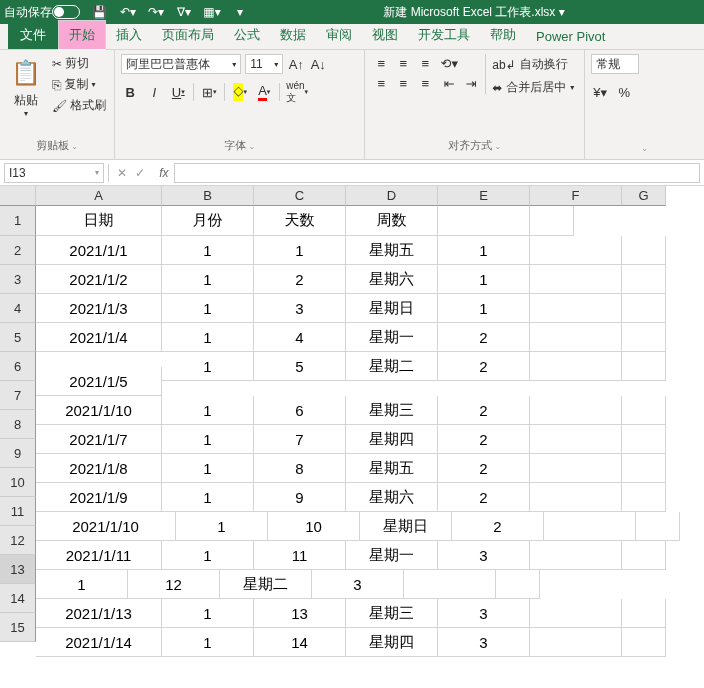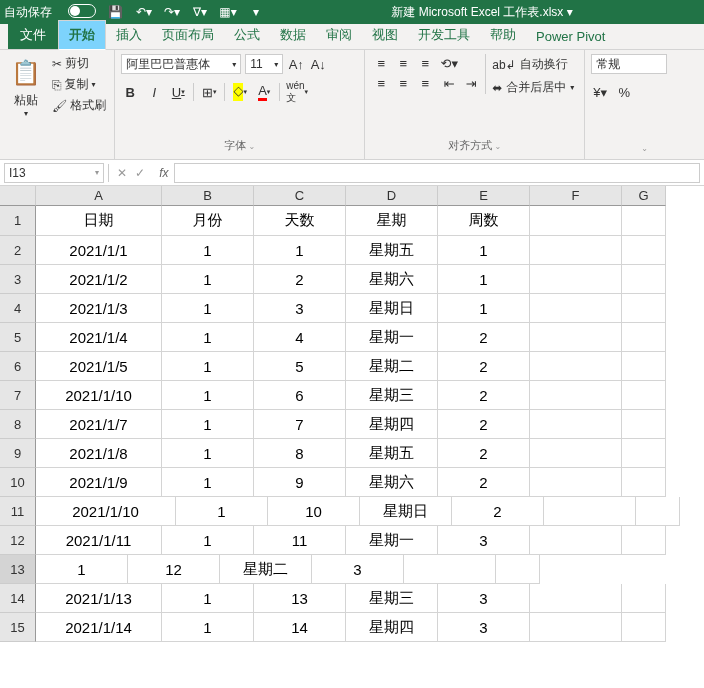--- a/index.html
+++ b/index.html
@@ -1,47 +1,47 @@
 <!DOCTYPE html>
 <html><head>
 <meta charset="utf-8">
 <style>
 *{box-sizing:border-box;margin:0;padding:0;font-family:"Microsoft YaHei",Arial,sans-serif;user-select:none}
 body{width:704px;height:688px;overflow:hidden;background:#fff;font-size:12px;color:#333}
 .titlebar{height:24px;background:#217346;color:#fff;display:flex;align-items:center;padding:0 4px;font-size:12px}
-.autosave{display:flex;align-items:flex-start;gap:16px}
+.autosave{display:flex;align-items:center;gap:0}
 .toggle{width:28px;height:14px;border:1px solid #fff;border-radius:7px;position:relative;background:#217346}
 .toggle::after{content:"";position:absolute;left:1px;top:1px;width:10px;height:10px;border-radius:50%;background:#fff}
 .qat{display:flex;gap:12px;margin-left:12px}
 .qat span{width:16px;height:16px;display:flex;align-items:center;justify-content:center;cursor:pointer}
 .title{flex:1;text-align:center;font-size:12px}
 .tabs{height:26px;background:#f3f2f1;display:flex;align-items:flex-end;padding:0 8px;border-bottom:1px solid #d4d4d4}
 .tab{padding:5px 10px;font-size:13px;color:#217346;cursor:pointer}
 .tab.file{background:#217346;color:#fff;padding:5px 12px}
-.tab.active{background:#7dd3fc;border:1px solid #d4d4d4;border-bottom:1px solid #fff;margin-bottom:-1px;color:#217346;font-weight:700}
+.tab.active{background:#f9a8d4;border:1px solid #d4d4d4;border-bottom:1px solid #fff;margin-bottom:-1px;color:#217346;font-weight:400}
 .ribbon{min-height:110px;background:#f3f2f1;display:flex;border-bottom:1px solid #d4d4d4;font-size:12px}
 .group{border-right:1px solid #d4d4d4;padding:4px 6px;display:flex;flex-direction:column;position:relative}
 .group-body{flex:1;display:flex;gap:4px;align-items:flex-start}
 .group-label{text-align:center;color:#666;font-size:11px;padding:2px 0}
 .group-label::after{content:" ⌄";font-size:8px;color:#999}
 .paste-btn{display:flex;flex-direction:column;align-items:center;width:40px;cursor:pointer}
 .paste-icon{width:32px;height:38px;display:flex;align-items:center;justify-content:center;font-size:24px}
 .small-btns{display:flex;flex-direction:column;gap:2px}
 .small-btn{display:flex;align-items:center;gap:3px;cursor:pointer;padding:1px 2px;font-size:12px}
 .font-select{width:120px;height:20px;border:1px solid #ccc;background:#fff;padding:0 4px;font-size:12px;display:flex;align-items:center;justify-content:space-between;cursor:pointer}
 .size-select{width:38px;height:20px;border:1px solid #ccc;background:#fff;padding:0 4px;font-size:12px;display:flex;align-items:center;justify-content:space-between;cursor:pointer}
 .font-row{display:flex;gap:4px;align-items:center;margin-bottom:4px}
 .btn-grid{display:flex;gap:6px;align-items:center}
 .rbtn{min-width:18px;height:20px;display:flex;align-items:center;justify-content:center;cursor:pointer;font-size:13px}
 .sep{width:1px;height:18px;background:#ccc}
 .align-col{display:flex;flex-direction:column;gap:2px}
 .align-row{display:flex;gap:2px}
 .abox{width:20px;height:18px;display:flex;align-items:center;justify-content:center;cursor:pointer;font-size:13px}
 .wrap-btn{display:flex;align-items:center;gap:4px;cursor:pointer;padding:2px;font-size:12px}
-.num-select{width:76px;height:20px;border:1px solid #ccc;background:#fff;padding:8px 4px;display:flex;align-items:center;justify-content:space-between;cursor:pointer;margin-bottom:4px}
+.num-select{width:48px;height:20px;border:1px solid #ccc;background:#fff;padding:8px 4px;display:flex;align-items:center;justify-content:space-between;cursor:pointer;margin-bottom:4px}
 .namebox-row{height:26px;background:#fff;border-bottom:1px solid #d4d4d4;display:flex;align-items:center}
 .namebox{width:100px;height:20px;border:1px solid #ccc;margin:0 4px;padding:0 4px;display:flex;align-items:center;justify-content:space-between;font-size:12px;background:#fff}
 .fx-btns{display:flex;gap:8px;padding:0 8px;color:#999}
 .fx{font-style:italic;color:#666;padding:0 6px}
 .formula-bar{flex:1;height:20px;border:1px solid #ccc;margin-right:4px;background:#fff}
 .sheet{display:flex}
 .corner{width:36px;height:20px;background:#e6e6e6;border-right:1px solid #ccc;border-bottom:1px solid #999}
 .col-headers{display:flex}
 .col-h{height:20px;background:#e6e6e6;border-right:1px solid #ccc;border-bottom:1px solid #999;display:flex;align-items:center;justify-content:center;font-size:13px;color:#333}
 .row-headers{display:flex;flex-direction:column}
@@ -103,20 +103,21 @@
             <span>⎘</span>
             <span>复制</span>
             <span style="font-size:8px"> ▾</span>
           </div>
         <div class="small-btn">
             <span>🖌</span>
             <span>格式刷</span>
           </div>
       </div>
     </div>
+    <div class="group-label">剪贴板</div>
   </div>
 
   <div class="group" style="min-width:250px">
     <div class="group-body" style="flex-direction:column">
       <div class="font-row">
         <div class="font-select">
             <span>阿里巴巴普惠体</span>
             <span style="font-size:8px">▾</span>
           </div>
         <div class="size-select">
@@ -245,21 +246,20 @@
         <div class="row-h" style="height: 29px;">12</div>
         <div class="row-h sel" style="height: 29px;">13</div>
         <div class="row-h" style="height: 29px;">14</div>
         <div class="row-h" style="height: 29px;">15</div>
       </div>
     <div class="cells" id="cells">
         <div class="row">
           <div class="cell" style="width: 126px; height: 30px;">日期</div>
           <div class="cell" style="width: 92px; height: 30px;">月份</div>
           <div class="cell" style="width: 92px; height: 30px;">天数</div>
-          <div class="cell" style="width: 92px; height: 30px;">星期</div>
           <div class="cell" style="width: 92px; height: 30px;">周数</div>
           <div class="cell" style="width: 92px; height: 30px;"></div>
           <div class="cell" style="width: 44px; height: 30px;"></div>
         </div>
         <div class="row">
           <div class="cell" style="width: 126px; height: 29px;">2021/1/1</div>
           <div class="cell" style="width: 92px; height: 29px;">1</div>
           <div class="cell" style="width: 92px; height: 29px;">1</div>
           <div class="cell" style="width: 92px; height: 29px;">星期五</div>
           <div class="cell" style="width: 92px; height: 29px;">1</div>
@@ -287,21 +287,21 @@
         <div class="row">
           <div class="cell" style="width: 126px; height: 29px;">2021/1/4</div>
           <div class="cell" style="width: 92px; height: 29px;">1</div>
           <div class="cell" style="width: 92px; height: 29px;">4</div>
           <div class="cell" style="width: 92px; height: 29px;">星期一</div>
           <div class="cell" style="width: 92px; height: 29px;">2</div>
           <div class="cell" style="width: 92px; height: 29px;"></div>
           <div class="cell" style="width: 44px; height: 29px;"></div>
         </div>
         <div class="row">
-          <div class="cell" style="width: 126px; height: 29px;">2021/1/5</div>
+          <div class="cell" style="width: 126px; height: 29px; margin-top: 15px;">2021/1/5</div>
           <div class="cell" style="width: 92px; height: 29px;">1</div>
           <div class="cell" style="width: 92px; height: 29px;">5</div>
           <div class="cell" style="width: 92px; height: 29px;">星期二</div>
           <div class="cell" style="width: 92px; height: 29px;">2</div>
           <div class="cell" style="width: 92px; height: 29px;"></div>
           <div class="cell" style="width: 44px; height: 29px;"></div>
         </div>
         <div class="row">
           <div class="cell" style="width: 126px; height: 29px;">2021/1/10</div>
           <div class="cell" style="width: 92px; height: 29px;">1</div>

